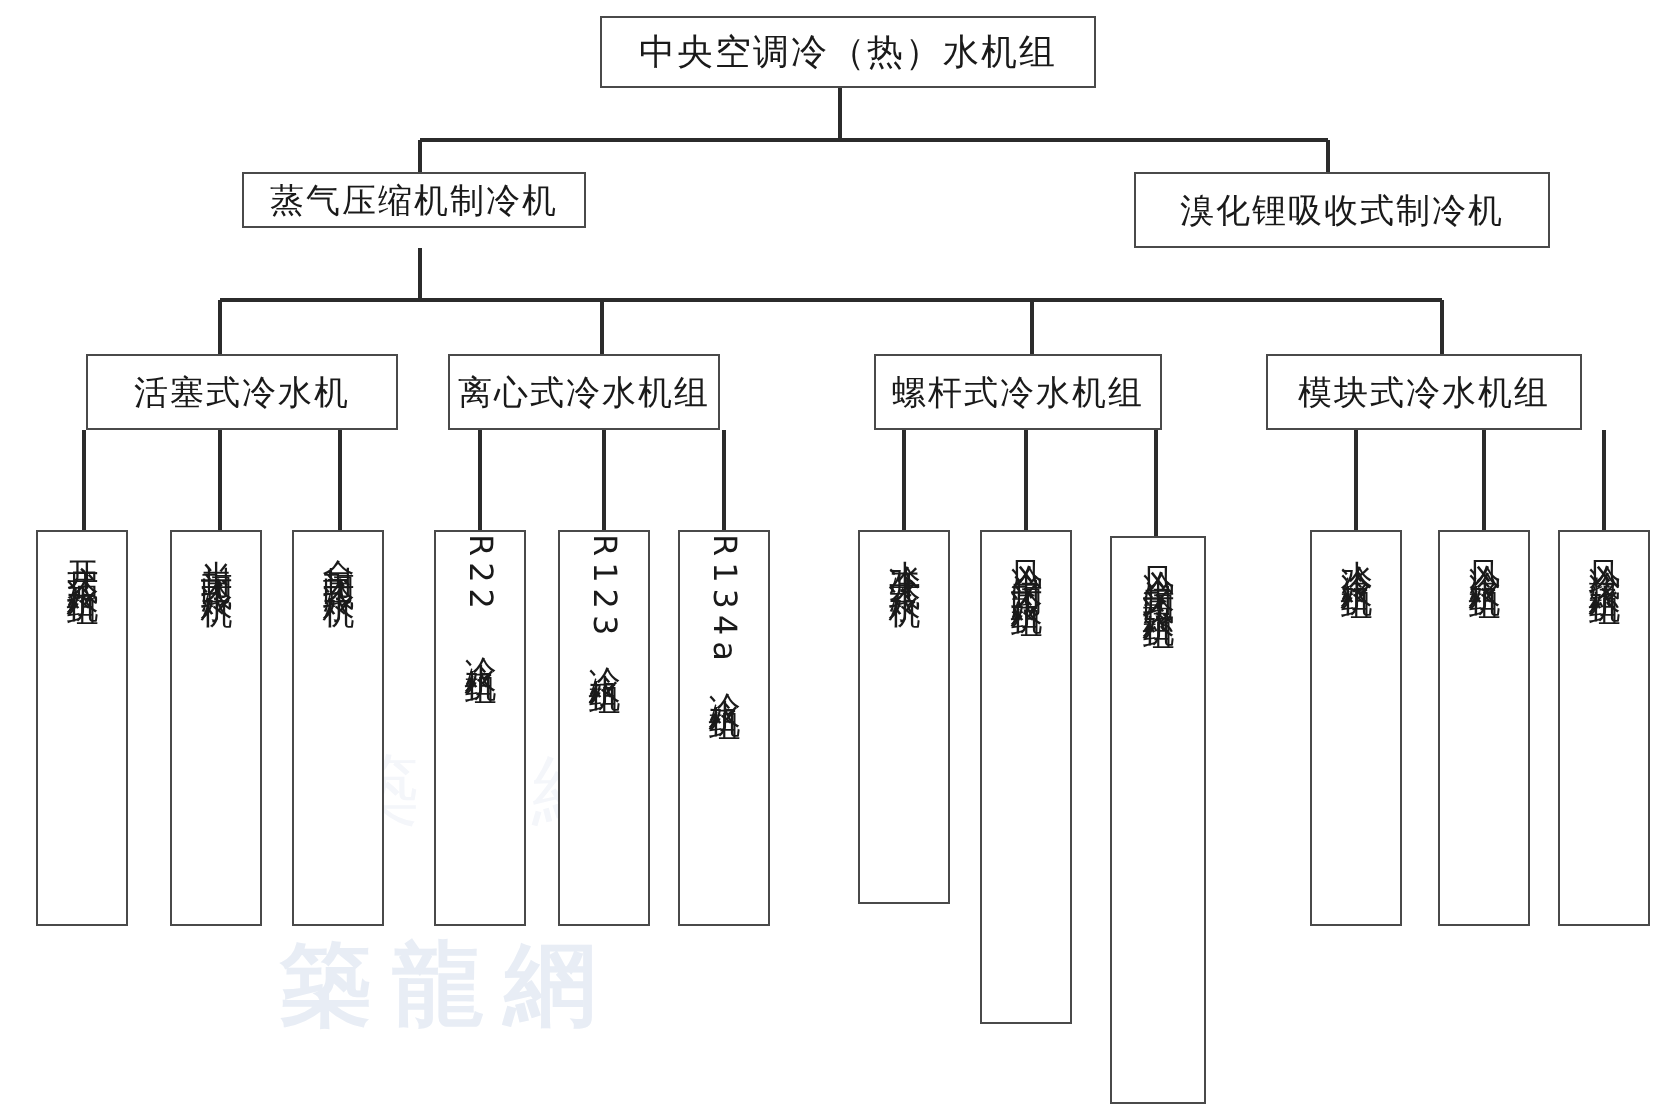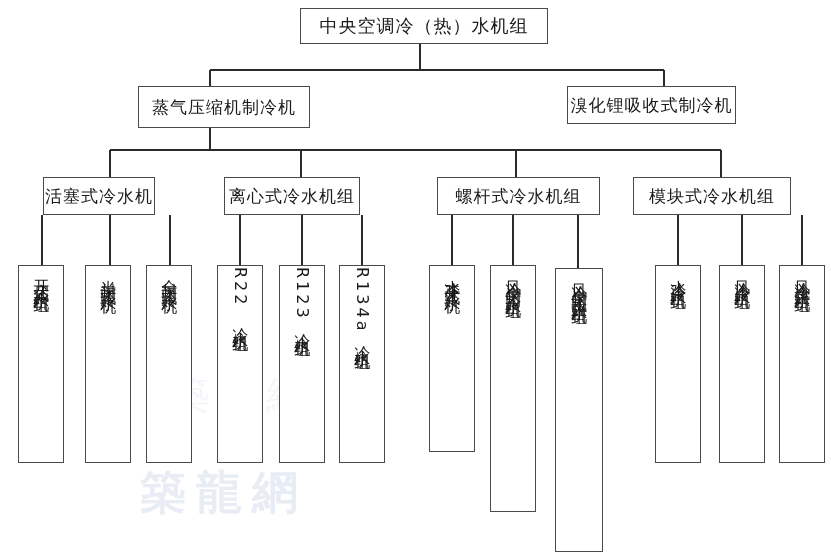--- a/index.html
+++ b/index.html
@@ -133,29 +133,29 @@
     <line x1="513" y1="215" x2="513" y2="265"></line>
     <line x1="578" y1="215" x2="578" y2="268"></line>
 
     <line x1="678" y1="215" x2="678" y2="265"></line>
     <line x1="742" y1="215" x2="742" y2="265"></line>
     <line x1="802" y1="215" x2="802" y2="265"></line>
   </svg>
 
   <div class="node horiz root" style="left:300px; top:8px; width:248px; height:36px;">中央空调冷（热）水机组</div>
 
-  <div class="node horiz" style="left:138px; top:86px; width:172px; height:42px;">蒸气压缩机制冷机</div>
-
-  <div class="node horiz" style="left:567px; top:86px; width:169px; height:38px;">溴化锂吸收式制冷机</div>
-
-  <div class="node horiz" style="left:43px; top:177px; width:112px; height:38px;">活塞式冷水机</div>
+  <div class="node horiz" style="left:121px; top:86px; width:172px; height:28px;">蒸气压缩机制冷机</div>
+
+  <div class="node horiz" style="left:567px; top:86px; width:208px; height:38px;">溴化锂吸收式制冷机</div>
+
+  <div class="node horiz" style="left:43px; top:177px; width:156px; height:38px;">活塞式冷水机</div>
 
   <div class="node horiz" style="left:224px; top:177px; width:136px; height:38px;">离心式冷水机组</div>
 
-  <div class="node horiz" style="left:437px; top:177px; width:163px; height:38px;">螺杆式冷水机组</div>
+  <div class="node horiz" style="left:437px; top:177px; width:144px; height:38px;">螺杆式冷水机组</div>
 
   <div class="node horiz" style="left:633px; top:177px; width:158px; height:38px;">模块式冷水机组</div>
 
   <div class="node vert" style="left:18px; top:265px; width:46px; height:198px;">
     <span class="vtext">开启式冷水机组</span>
   </div>
 
   <div class="node vert" style="left:85px; top:265px; width:46px; height:198px;">
     <span class="vtext">半封闭式冷水机</span>
   </div>

